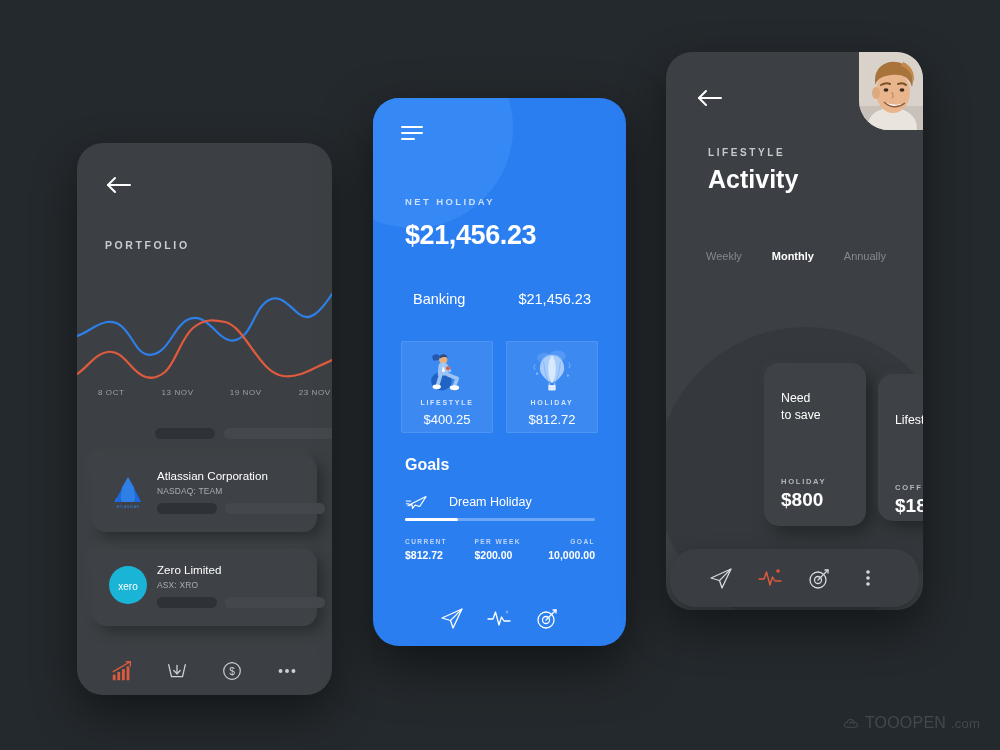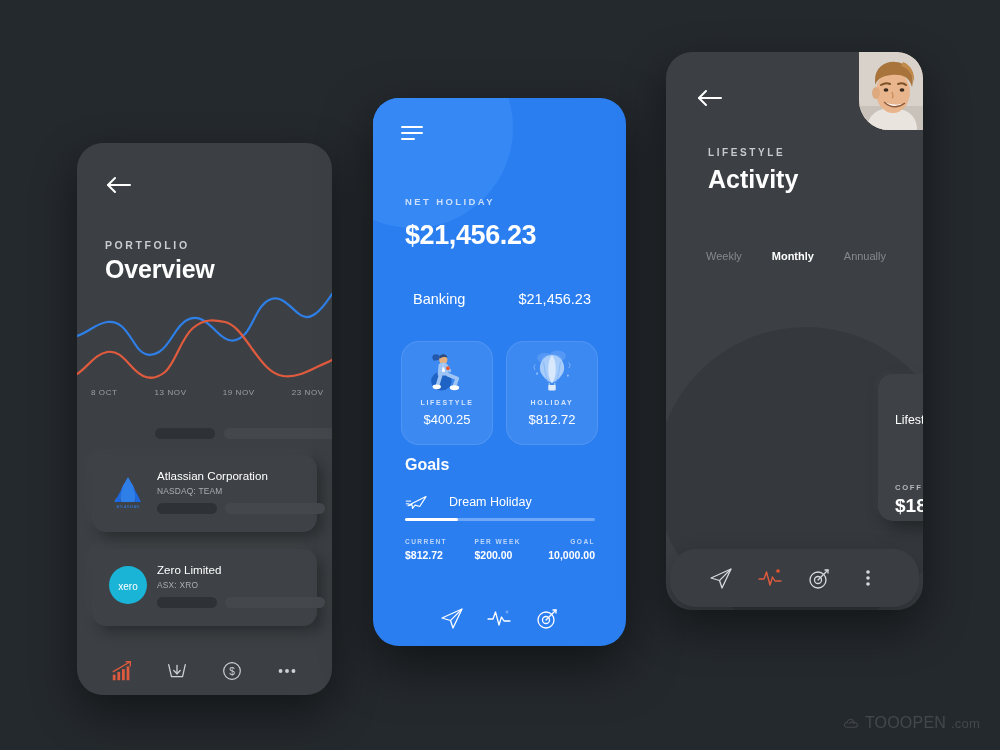--- a/index.html
+++ b/index.html
@@ -17,21 +17,21 @@
 
   
   #phone1 { left: 77px; top: 143px; width: 255px; height: 552px; }
   .p1-back { position:absolute; left:28px; top:30px; width:28px; height:24px; cursor:pointer; }
   .p1-eyebrow { position:absolute; left:28px; top:96px; font-size:10.5px; letter-spacing:2.6px;
                 color:#c9cdd1; font-weight:600; }
   .p1-title { position:absolute; left:28px; top:112px; font-size:25px; font-weight:700; color:#fff; letter-spacing:-.2px;}
   .p1-chart { position:absolute; left:0px; top:145px; width:255px; height:112px; }
   .p1-axis { position:absolute; left:0; top:245px; width:255px; display:flex; }
   .p1-axis span { font-size:8px; color:#9aa0a6; letter-spacing:.6px; }
-  .p1-axis span:nth-child(1){ margin-left:14px; }
+  .p1-axis span:nth-child(1){ margin-left:21px; }
   .p1-axis span:nth-child(2){ margin-left:37px; }
   .p1-axis span:nth-child(3){ margin-left:36px; }
   .p1-axis span:nth-child(4){ margin-left:37px; }
 
   .skel-row { position:absolute; display:flex; gap:9px; }
   .skel { height:11px; border-radius:6px; }
   .skel.dark { width:60px; background:#2e3236; }
   .skel.light{ width:127px; background:#44484c; }
 
   .stock-card { position:absolute; left:15px; width:225px; height:77px;
@@ -51,21 +51,21 @@
             box-shadow: 0 20px 50px rgba(0,0,0,.5); }
   #phone2:before { content:""; position:absolute; left:-60px; top:-70px; width:200px; height:200px;
             border-radius:50%; background:#3689f4; }
   .p2-menu { position:absolute; left:28px; top:28px; width:22px; height:16px; cursor:pointer; }
   .p2-menu i { display:block; height:2px; background:#fff; border-radius:2px; margin-bottom:4px; }
   .p2-menu i:nth-child(1){ width:22px; } .p2-menu i:nth-child(2){ width:22px; } .p2-menu i:nth-child(3){ width:14px; }
   .p2-eyebrow { position:absolute; left:32px; top:98px; font-size:9.5px; letter-spacing:2.4px; color:#cbdffb; font-weight:600;}
   .p2-balance { position:absolute; left:32px; top:122px; font-size:27px; font-weight:700; color:#fff; letter-spacing:-.4px;}
   .p2-rowlabel { position:absolute; left:40px; top:193px; font-size:14.5px; color:#fff; }
   .p2-rowvalue { position:absolute; right:35px; top:193px; font-size:14.5px; color:#fff; }
-  .cat-card { position:absolute; top:243px; width:92px; height:104px; border-radius:18px;
+  .cat-card { position:absolute; top:243px; width:92px; height:92px; border-radius:2px;
               background:rgba(255,255,255,.085); border:1px solid rgba(255,255,255,.10); }
   .cat-card .art { position:absolute; left:0; right:0; top:4px; height:48px; display:flex; align-items:center; justify-content:center;}
   .cat-card .lbl { position:absolute; left:0; right:0; top:57px; text-align:center; font-size:7px;
                    letter-spacing:1.7px; color:#d3e4fb; font-weight:600;}
   .cat-card .amt { position:absolute; left:0; right:0; top:70px; text-align:center; font-size:13px; color:#fff; font-weight:400;}
   #cat1 { left:28px; } #cat2 { left:133px; }
 
   .p2-goals { position:absolute; left:32px; top:358px; font-size:16px; font-weight:700; color:#fff; }
   .p2-goalrow { position:absolute; left:32px; top:395px; display:flex; align-items:center; gap:20px;}
   .p2-goalrow .txt { font-size:12.5px; color:#fff; }
@@ -124,21 +124,20 @@
   <div class="phone dark-phone" id="phone1">
 
     <div class="p1-back">
       <svg viewBox="0 0 28 24" width="28" height="24">
         <path d="M3 12 H25" stroke="#ffffff" stroke-width="2" fill="none" stroke-linecap="round"></path>
         <path d="M10 5 L3 12 L10 19" stroke="#ffffff" stroke-width="2" fill="none" stroke-linecap="round" stroke-linejoin="round"></path>
       </svg>
     </div>
 
     <div class="p1-eyebrow">PORTFOLIO</div>
-    <div class="p1-title">Overview</div>
 
     <div class="p1-chart">
       <svg width="255" height="112" viewBox="0 0 255 112" preserveAspectRatio="none">
         <path d="M0,48 C12,44 18,36 30,34 C44,32 50,44 58,56 C64,66 72,70 82,64
                  C94,57 98,38 110,32 C122,26 130,34 140,44 C150,54 158,56 168,46
                  C176,38 180,18 192,12 C204,6 212,18 222,26 C232,34 242,26 255,6" fill="none" stroke="#2f7fe8" stroke-width="2.2" stroke-linecap="round"></path>
         <path d="M0,86 C10,80 18,66 30,64 C42,62 48,72 58,82 C68,92 78,92 88,84
                  C98,76 104,50 116,40 C128,30 138,32 148,34 C158,36 166,48 176,62
                  C186,76 194,86 206,88 C218,90 230,84 242,78 C248,75 252,74 255,72" fill="none" stroke="#e05b3e" stroke-width="2.2" stroke-linecap="round"></path>
       </svg>
@@ -369,20 +368,28 @@
     <div class="p3-eyebrow">LIFESTYLE</div>
     <div class="p3-title">Activity</div>
 
     <div class="p3-tabs">
       <span>Weekly</span>
       <span class="active">Monthly</span>
       <span>Annually</span>
     </div>
 
 
+    <div class="act-card" id="act2">
+      <div class="title">
+        <div>Need</div>
+        <div>to save</div>
+      </div>
+      <div class="k">HOLIDAY</div>
+      <div class="v">$800</div>
+    </div>
 
     <div class="act-card" id="act3">
       <div class="title">Lifestyle</div>
       <div class="k">COFFEE</div>
       <div class="v">$180</div>
     </div>
 
     <div class="p3-nav">
       <div class="ic">
         <svg viewBox="0 0 26 26" width="26" height="26">

